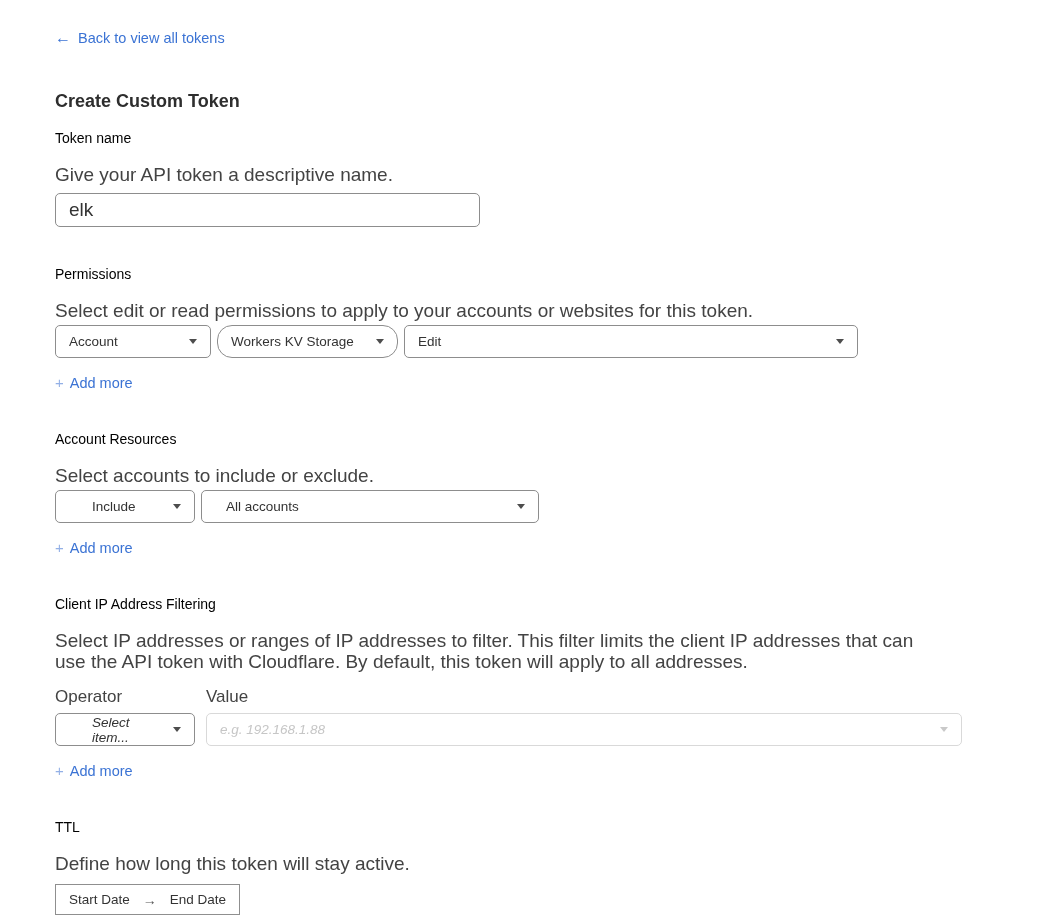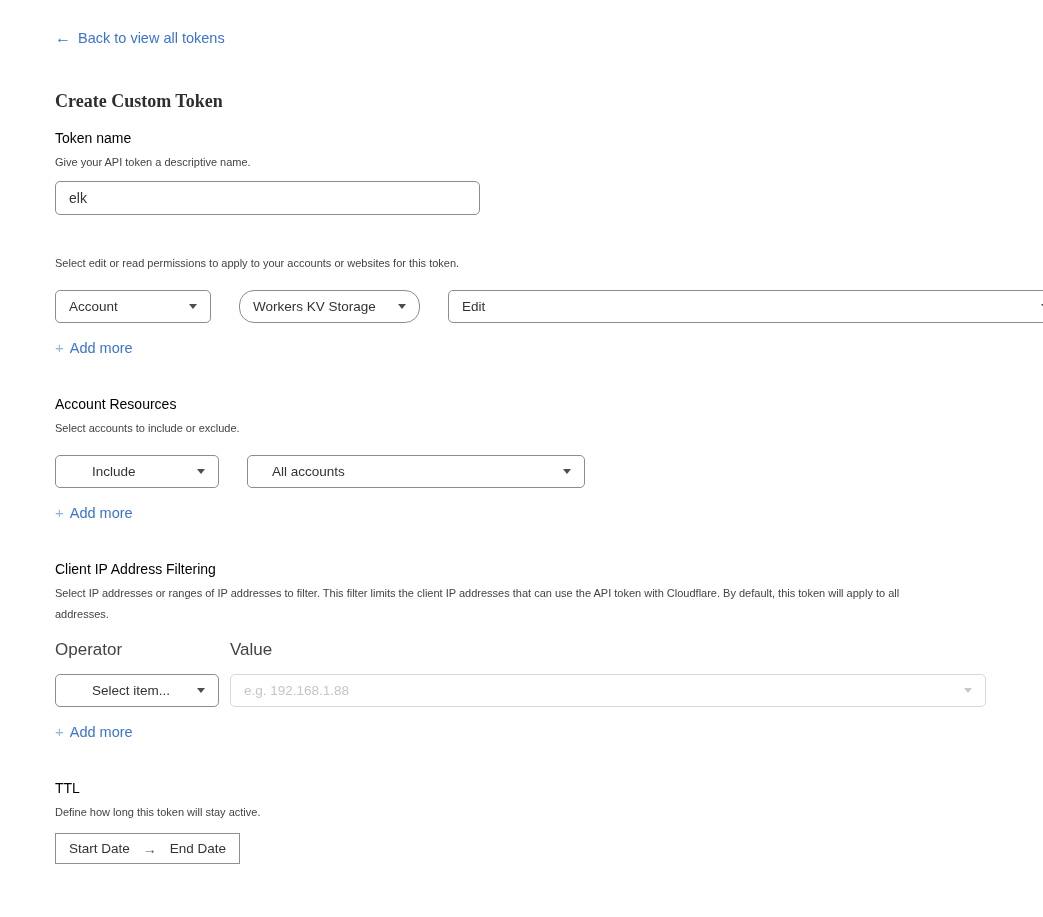--- a/index.html
+++ b/index.html
@@ -36,55 +36,54 @@
     cursor: pointer;
   }
   .back-arrow { font-size: 16px; line-height: 16px; }
 
   h2.form-heading {
     margin: 43px 0 0 0;
     font-size: 18px;
     line-height: 22px;
     font-weight: 700;
     color: #2e2e2e;
-    font-family: Liberation Serif, serif;
   }
 
   .section { margin-top: 38px; }
   .section.first { margin-top: 17px; }
 
   .section-label {
     font-size: 14px;
     line-height: 18px;
     color: #000000;
   }
   .section-desc {
-    margin-top: 5px;
-    font-size: 11px;
+    margin-top: 17px;
+    font-size: 19px;
     line-height: 21px;
     color: #434343;
     max-width: 868px;
   }
 
   .controls-row {
-    margin-top: 16px;
+    margin-top: 4px;
     display: flex;
-    gap: 28px;
+    gap: 6px;
     align-items: flex-start;
   }
 
   .text-input {
     margin-top: 8px;
     display: block;
     width: 425px;
     height: 34px;
     border: 1px solid #8d8d8d;
     border-radius: 5px;
     padding: 0 13px;
-    font-size: 14px;
+    font-size: 19px;
     font-family: inherit;
     color: #333333;
     outline: none;
     background: #ffffff;
   }
 
   .select {
     height: 33px;
     border: 1px solid #8d8d8d;
     border-radius: 5px;
@@ -101,22 +100,22 @@
   .caret {
     width: 0; height: 0;
     border-left: 4.5px solid transparent;
     border-right: 4.5px solid transparent;
     border-top: 5.5px solid #4d4d4d;
     margin-left: 12px;
     flex: none;
   }
   .w-156 { width: 156px; }
   .w-181 { width: 181px; border-radius: 15px; }
-  .w-512 { width: 615px; }
-  .w-162 { width: 164px; padding-left: 36px; }
+  .w-512 { width: 454px; }
+  .w-162 { width: 140px; padding-left: 36px; }
   .w-338 { width: 338px; padding-left: 24px; }
   .w-692 { width: 756px; }
 
   .select.disabled { border-color: #d9d9d9; cursor: default; }
   .select.disabled .select-value { color: #c6c6c6; }
   .select.disabled .caret { border-top-color: #c9c9c9; }
 
   a.add-more {
     display: inline-flex;
     align-items: baseline;
@@ -135,21 +134,21 @@
     display: flex;
     gap: 11px;
     align-items: flex-start;
   }
   .io-col { display: flex; flex-direction: column; }
   .mini-label {
     font-size: 17px;
     line-height: 17px;
     color: #434343;
   }
-  .io-col .select { margin-top: 16px; }
+  .io-col .select { margin-top: 8px; font-style: italic; }
 
   .date-range {
     margin-top: 10px;
     display: inline-flex;
     align-items: center;
     gap: 13px;
     height: 31px;
     border: 1px solid #8f8f8f;
     border-radius: 0;
     padding: 0 13px;
@@ -175,20 +174,21 @@
 
   
   <div class="section first">
     <div class="section-label">Token name</div>
     <div class="section-desc">Give your API token a descriptive name.</div>
     <input type="text" class="text-input" value="elk" style="">
   </div>
 
   
   <div class="section">
+    <div class="section-label">Permissions</div>
     <div class="section-desc">Select edit or read permissions to apply to your accounts or websites for this token.</div>
     <div class="controls-row">
       <div class="select w-156">
         <span class="select-value">Account</span>
         <span class="caret"></span>
       </div>
       <div class="select w-181">
         <span class="select-value">Workers KV Storage</span>
         <span class="caret"></span>
       </div>

